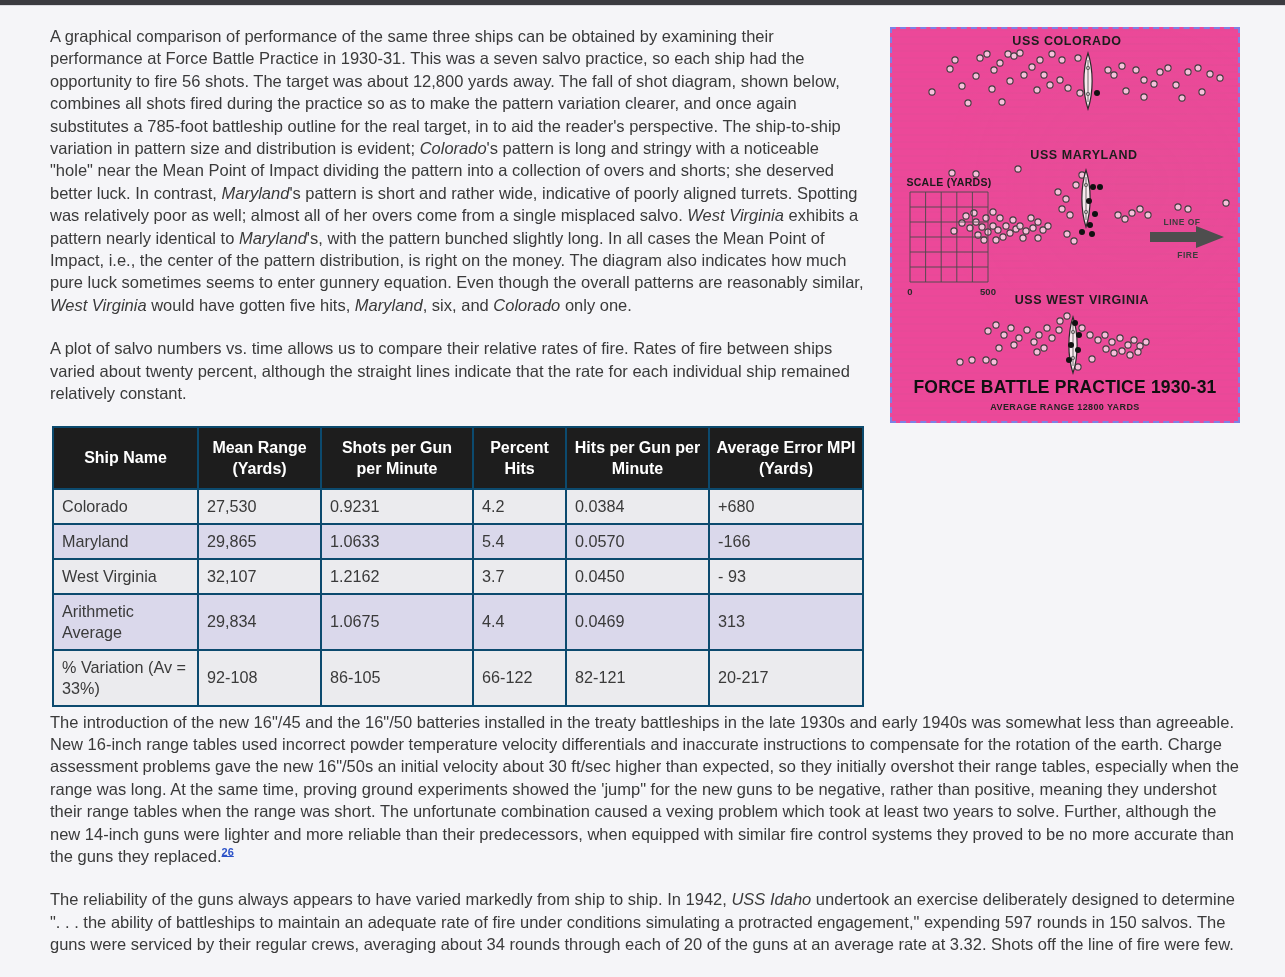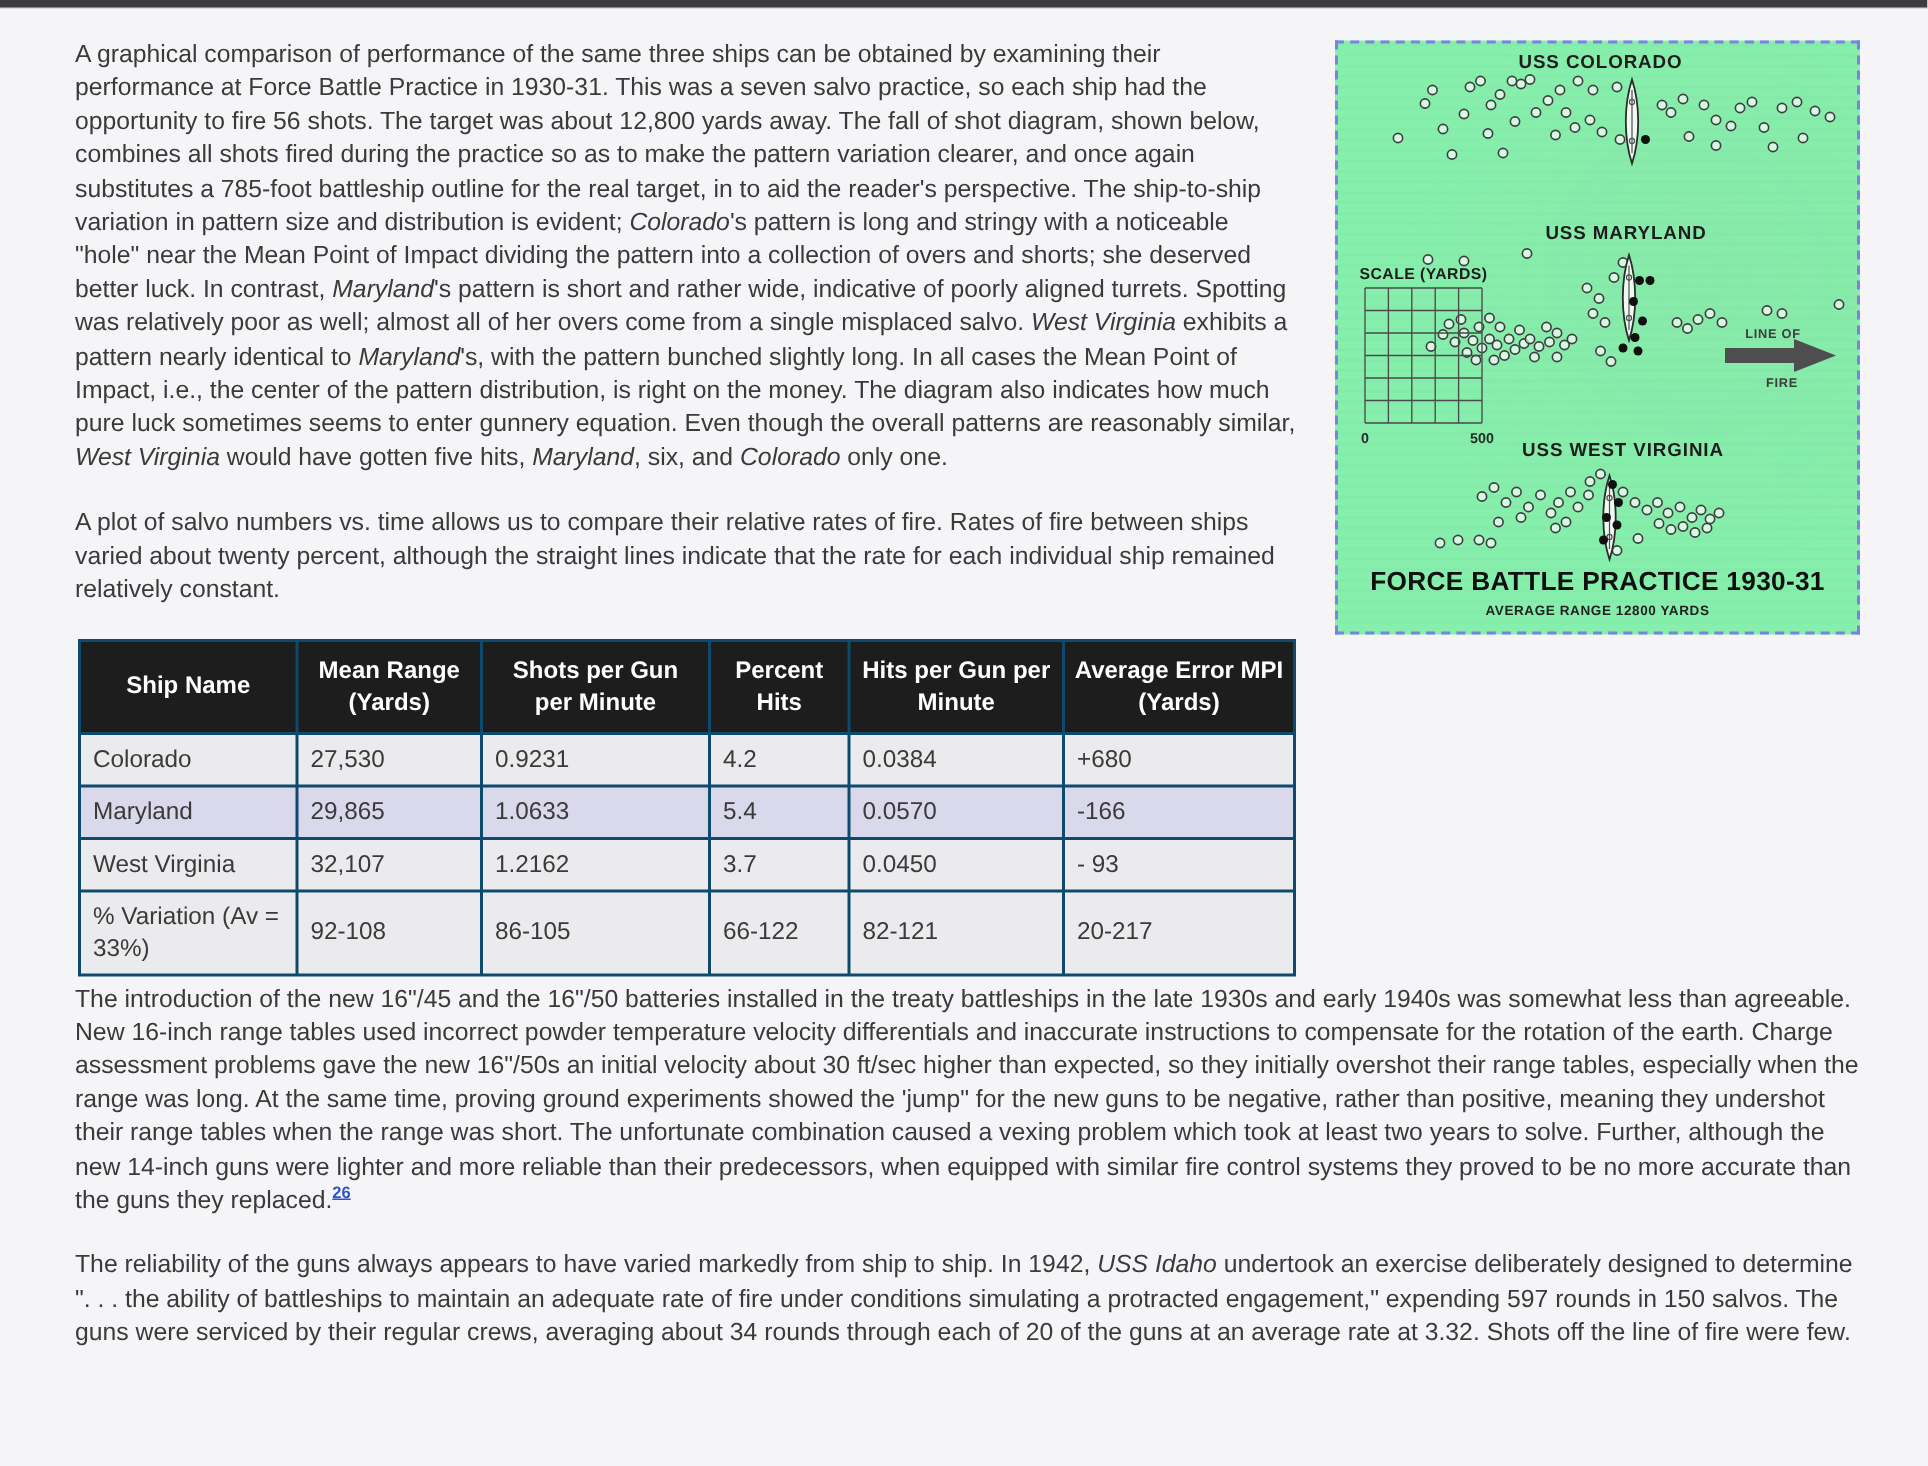--- a/index.html
+++ b/index.html
@@ -11,21 +11,21 @@
   .top-strip{height:5px;background:#3b3b40;border-bottom:1px solid #dadae0;}
   .content{padding:19px 45px 0 50px;font-size:16.5px;line-height:22.4px;}
   p{margin:0 0 21px 0;}
   p i{font-style:italic;}
   sup{font-size:11px;line-height:0;}
   sup a{color:#2d53c8;font-weight:bold;text-decoration:underline;}
 
   
   figure.scan{
     float:right;width:346px;height:392px;margin:2px 0 12px 24px;
-    border:2px dashed #7d81e4;background:#86efac;position:relative;padding:0;
+    border:2px dashed #7d81e4;background:#ec4899;position:relative;padding:0;
   }
   figure.scan .bleed{
     position:absolute;inset:0;pointer-events:none;opacity:0.55;
     background:
       repeating-linear-gradient(180deg, rgba(110,110,110,0.055) 0 2px, rgba(0,0,0,0) 2px 7px),
       radial-gradient(circle at 70% 40%, rgba(160,150,130,0.10), rgba(0,0,0,0) 60%);
   }
   figure.scan svg{position:absolute;inset:0;}
   .t-title{font-weight:bold;font-size:12.5px;fill:#1d1d1d;letter-spacing:0.6px;}
   .t-caption{font-weight:bold;font-size:17.5px;fill:#101010;letter-spacing:0.2px;}
@@ -291,20 +291,28 @@
           <td>-166</td>
         </tr>
         <tr class="row-odd">
           <td>West Virginia</td>
           <td>32,107</td>
           <td>1.2162</td>
           <td>3.7</td>
           <td>0.0450</td>
           <td>- 93</td>
         </tr>
+        <tr class="row-even">
+          <td>Arithmetic Average</td>
+          <td>29,834</td>
+          <td>1.0675</td>
+          <td>4.4</td>
+          <td>0.0469</td>
+          <td>313</td>
+        </tr>
         <tr class="row-odd">
           <td>% Variation (Av = 33%)</td>
           <td>92-108</td>
           <td>86-105</td>
           <td>66-122</td>
           <td>82-121</td>
           <td>20-217</td>
         </tr>
       </tbody>
   </table>

